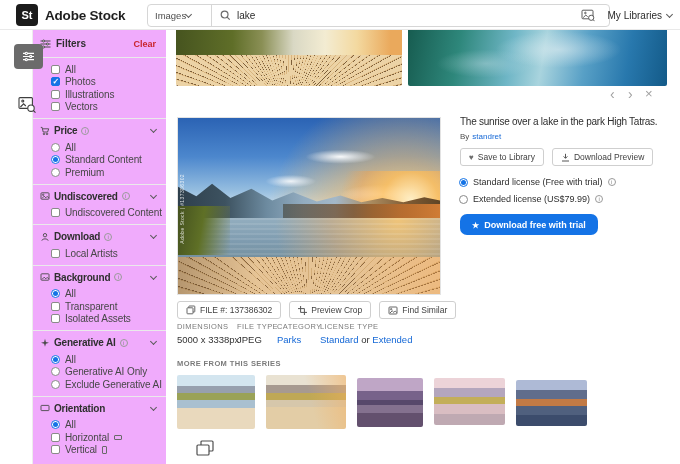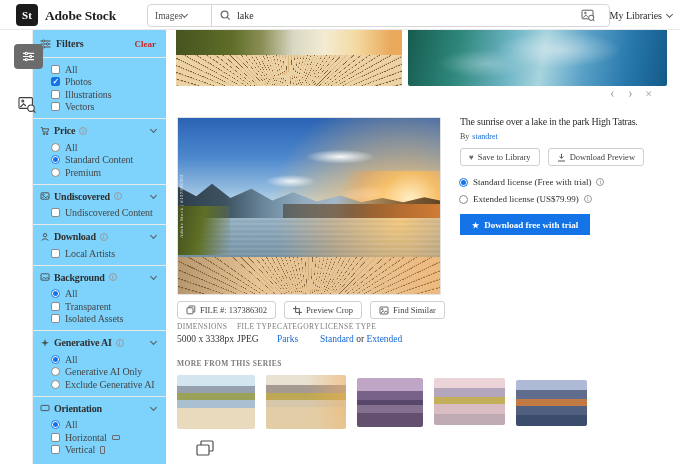--- a/index.html
+++ b/index.html
@@ -1,18 +1,18 @@
 <!DOCTYPE html>
 <html><head>
 <meta charset="utf-8">
 <style>
 *{box-sizing:border-box;margin:0;padding:0}
 html,body{background:#fff}
 .stage{position:relative;width:680px;height:464px;background:#fff;overflow:hidden;
-  font-family:Liberation Serif, serif;color:#2c2c2c}
+  font-family:Liberation Sans, sans-serif;color:#2c2c2c}
 
 
 .navbar{position:absolute;left:0;top:0;width:680px;height:30px;background:#fff;
   border-bottom:1px solid #e9e9e9;z-index:20}
 .logo{position:absolute;left:16px;top:4px;width:22px;height:22px;background:#1b1b1b;
   border-radius:4px;color:#fff;font-weight:bold;font-size:11px;display:flex;
   align-items:center;justify-content:center}
 .brand{position:absolute;left:45px;top:8px;font-size:13.5px;font-weight:bold;color:#1f1f1f;
   letter-spacing:-.2px;white-space:nowrap}
 .searchbar{position:absolute;left:147px;top:4px;width:463px;height:23px;border:1px solid #d6d6d6;
@@ -27,21 +27,21 @@
   font-size:10px;color:#2b2b2b}
 .chev{width:5px;height:5px;border-right:1.2px solid #5a5a5a;border-bottom:1.2px solid #5a5a5a;
   transform:rotate(45deg);display:inline-block;flex:none;margin-top:-2px}
 
 
 .rail-filter-btn{position:absolute;left:14px;top:44px;width:29px;height:25px;background:#6b6b6b;
   border-radius:4px;display:flex;align-items:center;justify-content:center;z-index:6}
 .rail-vsearch{position:absolute;left:18px;top:96px;z-index:6;color:#3f3f3f}
 
 
-.sidebar{position:absolute;left:32px;top:30px;width:134px;height:434px;background:#7dd3fc;
+.sidebar{position:absolute;left:32px;top:30px;width:134px;height:434px;background:#f0abfc;
   border-left:1px solid #ededed}
 .fheader{display:flex;align-items:center;gap:5px;height:28px;padding:0 10px 0 7px;
   border-bottom:1px solid #eaeaea}
 .fheader-title{font-size:10px;font-weight:bold;color:#2f2f2f}
 .clear-btn{margin-left:auto;font-size:9px;font-weight:bold;color:#c9252d;cursor:pointer}
 .fsec{padding:5px 10px 5px 7px;border-bottom:1px solid #eaeaea}
 .fsec:last-child{border-bottom:none}
 .fsec-head{display:flex;align-items:center;gap:4px;height:13px;margin-bottom:4px}
 .fsec-title{font-size:10px;font-weight:bold;color:#2f2f2f;letter-spacing:-.2px;white-space:nowrap}
 .sic{color:#4a4a4a;display:flex;flex:none}
@@ -120,21 +120,21 @@
 .dby{position:absolute;left:460px;top:132px;font-size:8px;color:#4e4e4e;display:flex;gap:3px}
 .author{color:#1568d6;cursor:pointer}
 .dbtns{position:absolute;left:460px;top:148px;display:flex;gap:8px}
 .obtn{height:18px;display:inline-flex;align-items:center;gap:4px;padding:0 8px;
   border:1px solid #cfcfcf;border-radius:3px;background:#fff;font-size:8.5px;color:#3f3f3f;
   white-space:nowrap;cursor:pointer}
 .heart::before{content:"\2665";font-size:8px;color:#6e6e6e}
 .dlics{position:absolute;left:459px;top:177px;display:flex;flex-direction:column;gap:7px}
 .licrow{display:flex;align-items:center;gap:5px;font-size:9px;color:#2f2f2f;white-space:nowrap}
 .cta{position:absolute;left:460px;top:214px;height:21px;display:inline-flex;align-items:center;
-  gap:5px;padding:0 12px;background:#1473e6;border-radius:0;color:#fff;font-size:9px;
+  gap:5px;padding:0 12px;background:#1473e6;border-radius:7px;color:#fff;font-size:9px;
   font-weight:bold;cursor:pointer;white-space:nowrap}
 .star::before{content:"\2605";font-size:8px;color:#fff}
 
 
 .fbtns{position:absolute;left:177px;top:301px;display:flex;gap:8px}
 .mcol{position:absolute;top:322px}
 .mcol.c1{left:177px}.mcol.c2{left:237px}.mcol.c3{left:277px}.mcol.c4{left:320px}
 .mlabel{font-size:7.5px;color:#7b7b7b;letter-spacing:.4px;margin-bottom:3px;white-space:nowrap}
 .mval{font-size:9.5px;color:#333;white-space:nowrap}
 .mlink{color:#1568d6;cursor:pointer}

